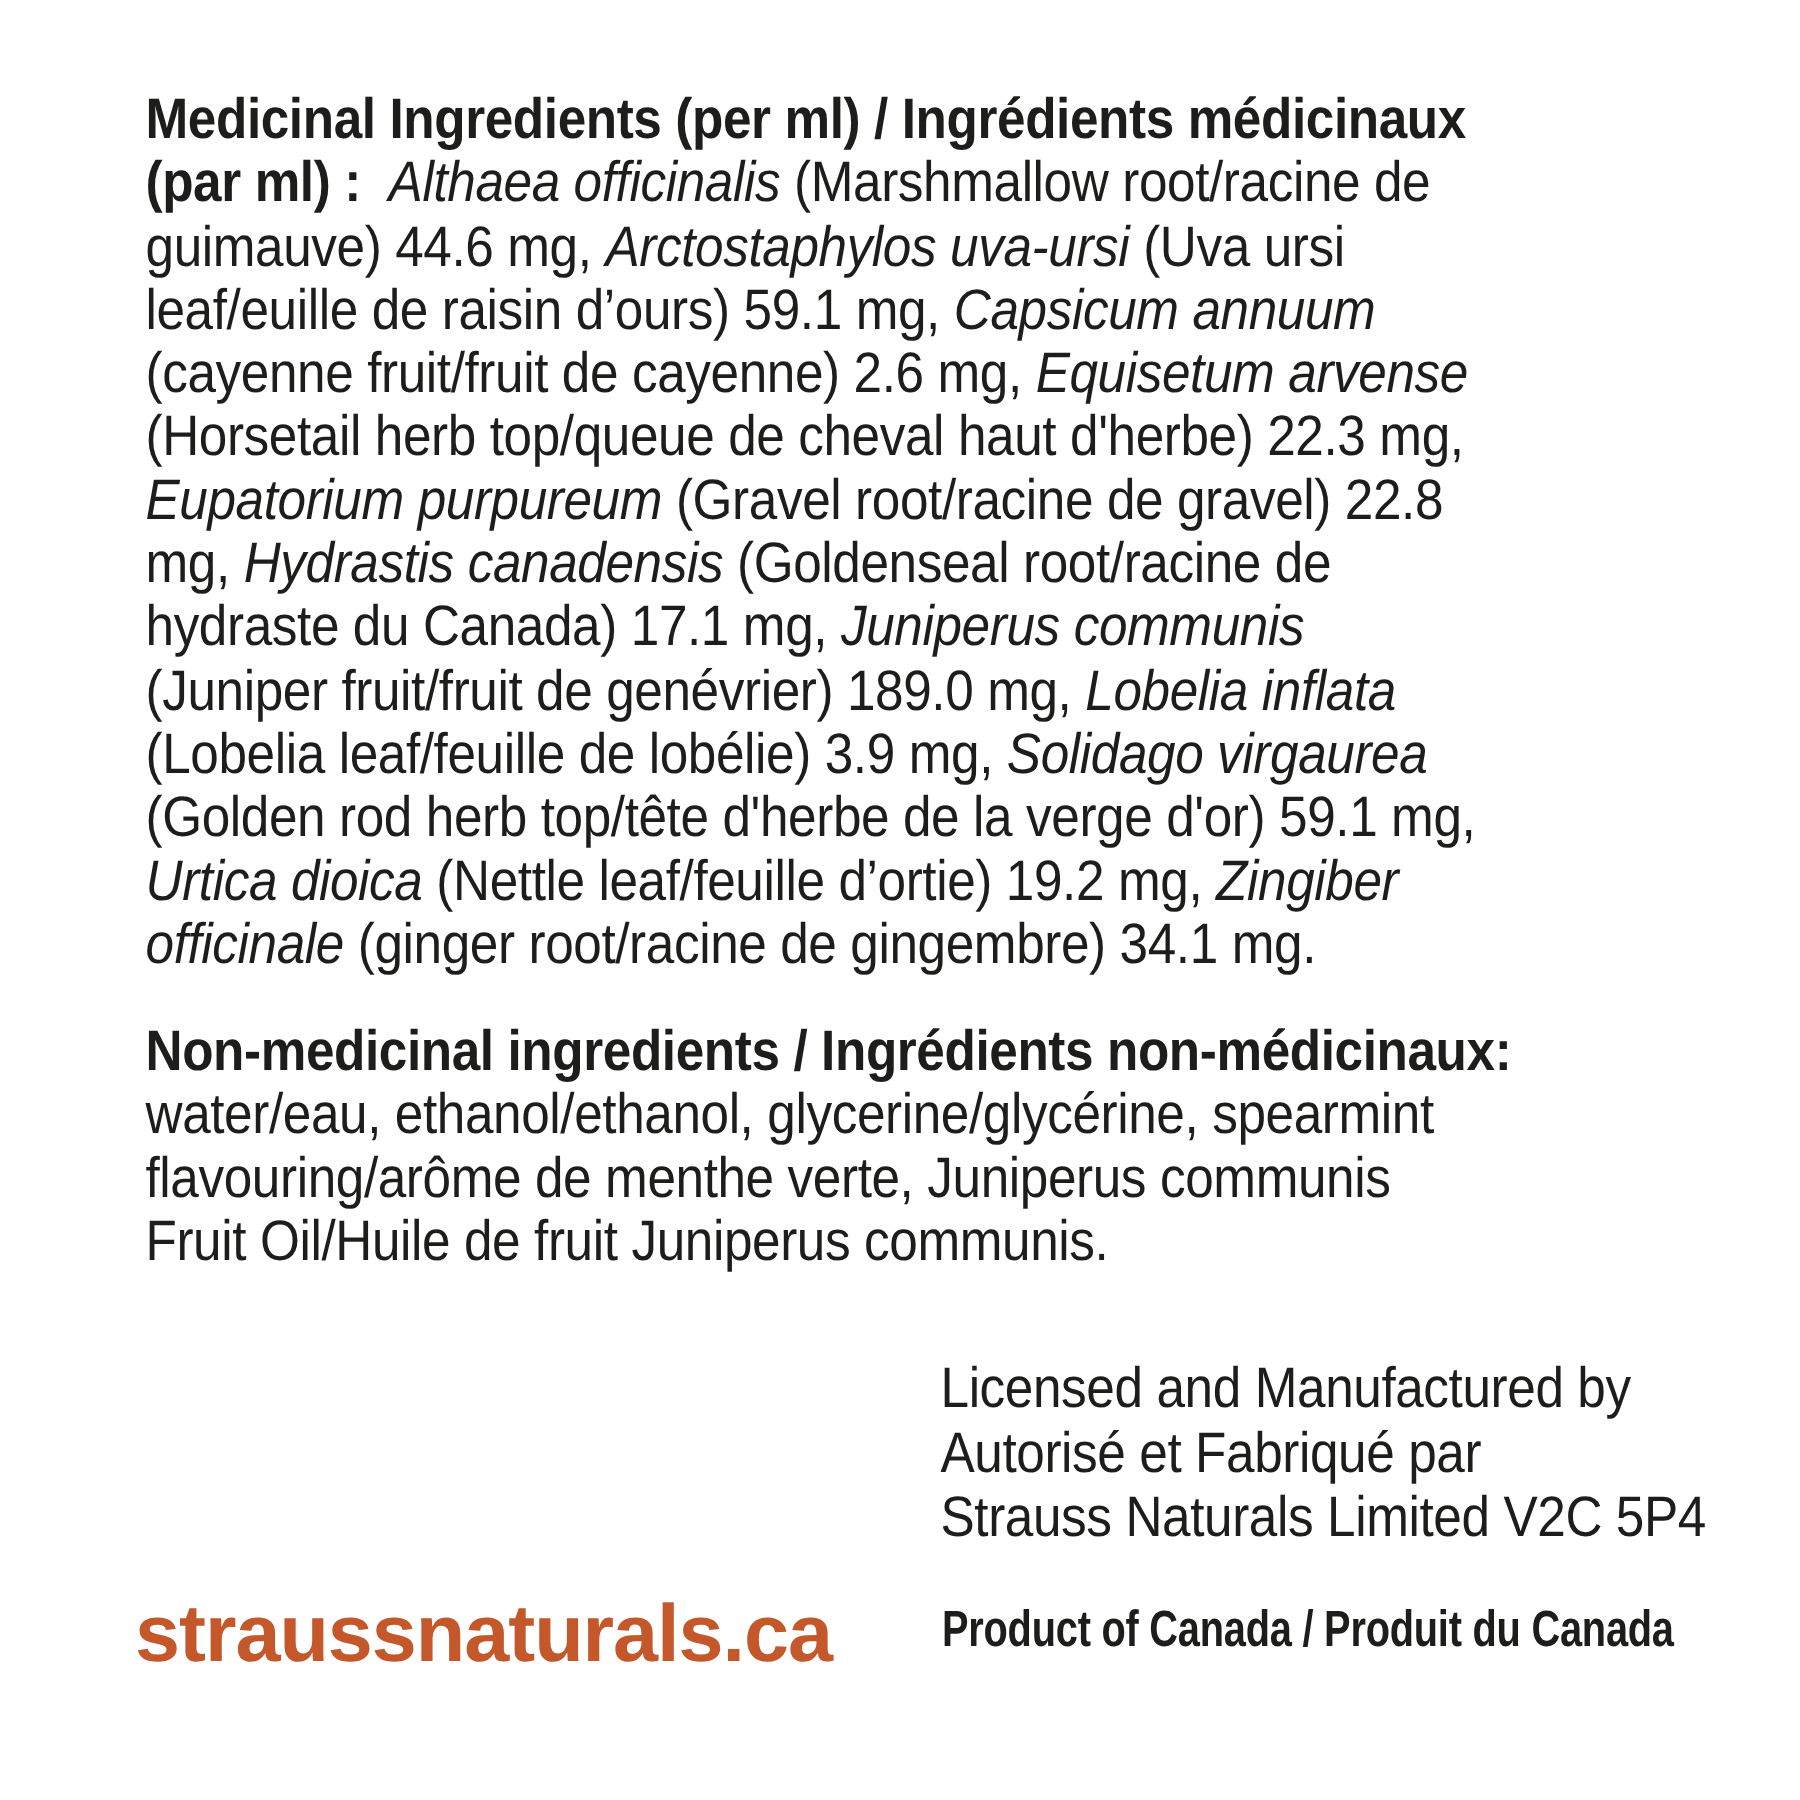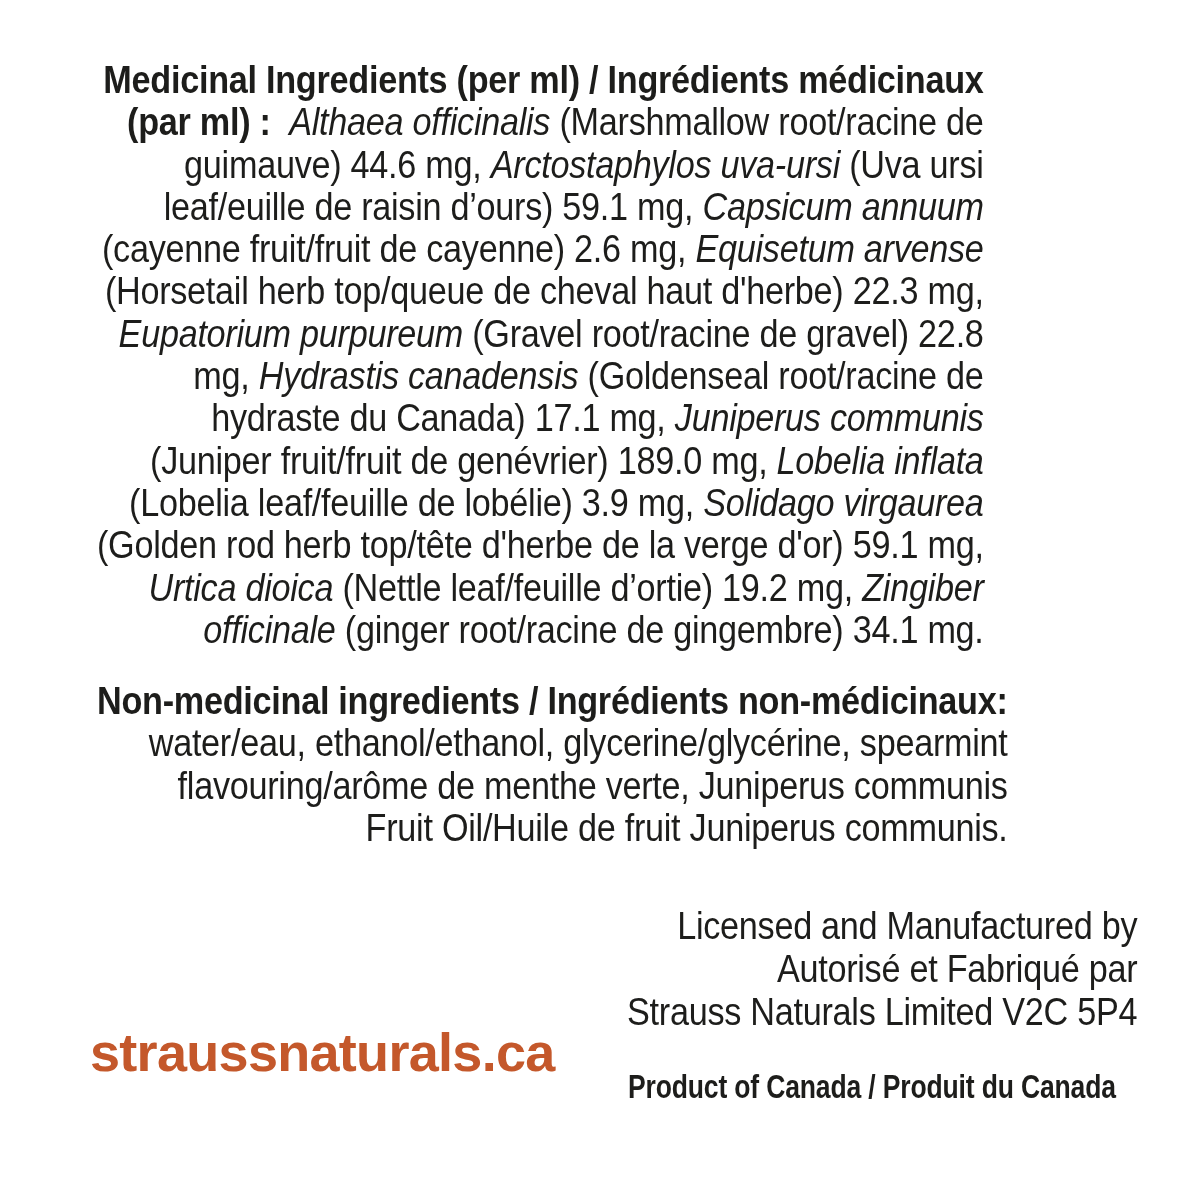--- a/index.html
+++ b/index.html
@@ -8,21 +8,20 @@
     background: #ffffff;
   }
   .label {
     position: relative;
     width: 1200px;
     height: 1200px;
     background: #ffffff;
     overflow: hidden;
     font-family: "Liberation Sans", sans-serif;
     color: #1d1d1b;
-    text-align: right;
   }
   
   .text-block {
     position: absolute;
     transform: scaleX(0.9);
     transform-origin: left top;
     font-size: 38px;
     line-height: 42.3px;
     letter-spacing: -0.3px;
   }
@@ -30,21 +29,21 @@
   .b { font-weight: 700; }
   .i { font-style: italic; }
 
   .med    { left: 97px; top: 59px;  }
   .nonmed { left: 97px; top: 680px; }
   .manufacturer { left: 627px; top: 905px; line-height: 43px; }
 
   .wordmark {
     position: absolute;
     left: 90px;
-    top: 1025px;
+    top: 1062px;
     font-size: 54px;
     line-height: 54px;
     font-weight: 700;
     letter-spacing: -0.7px;
     white-space: pre;
   }
   .origin {
     position: absolute;
     left: 628px;
     top: 1066px;

